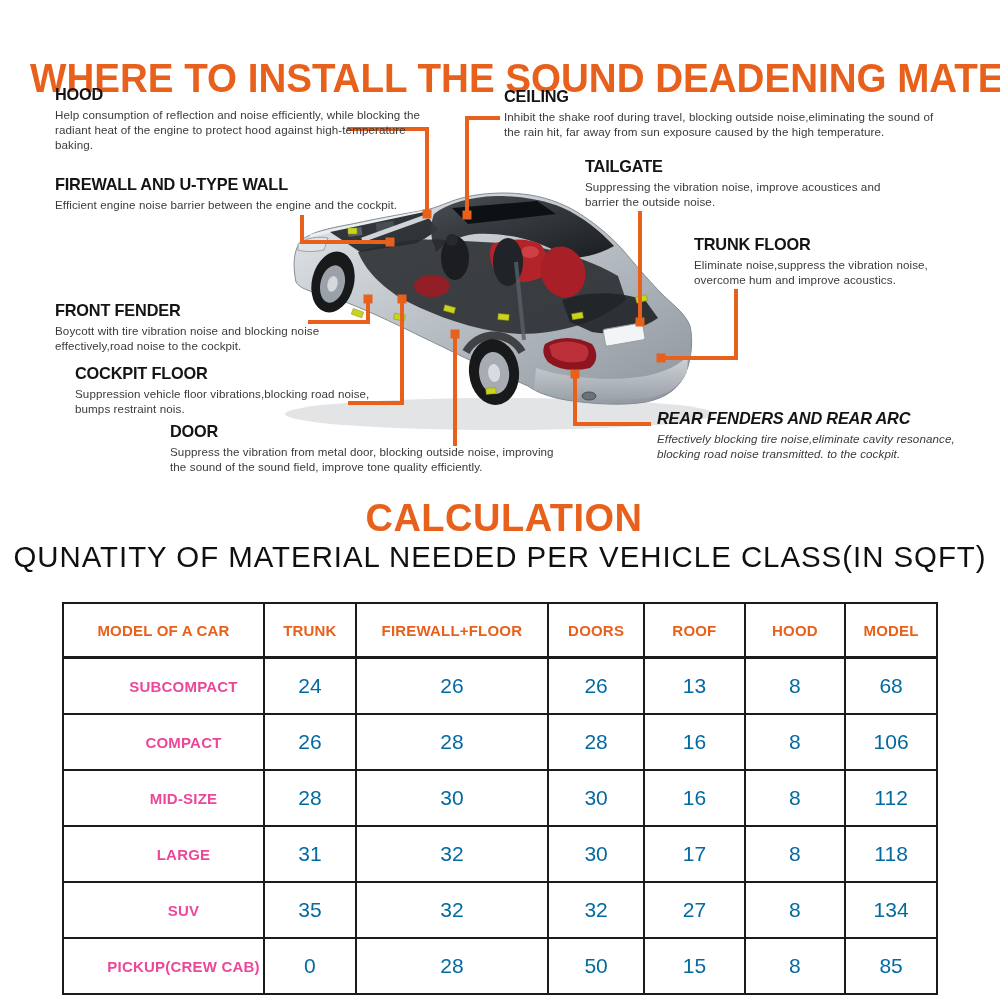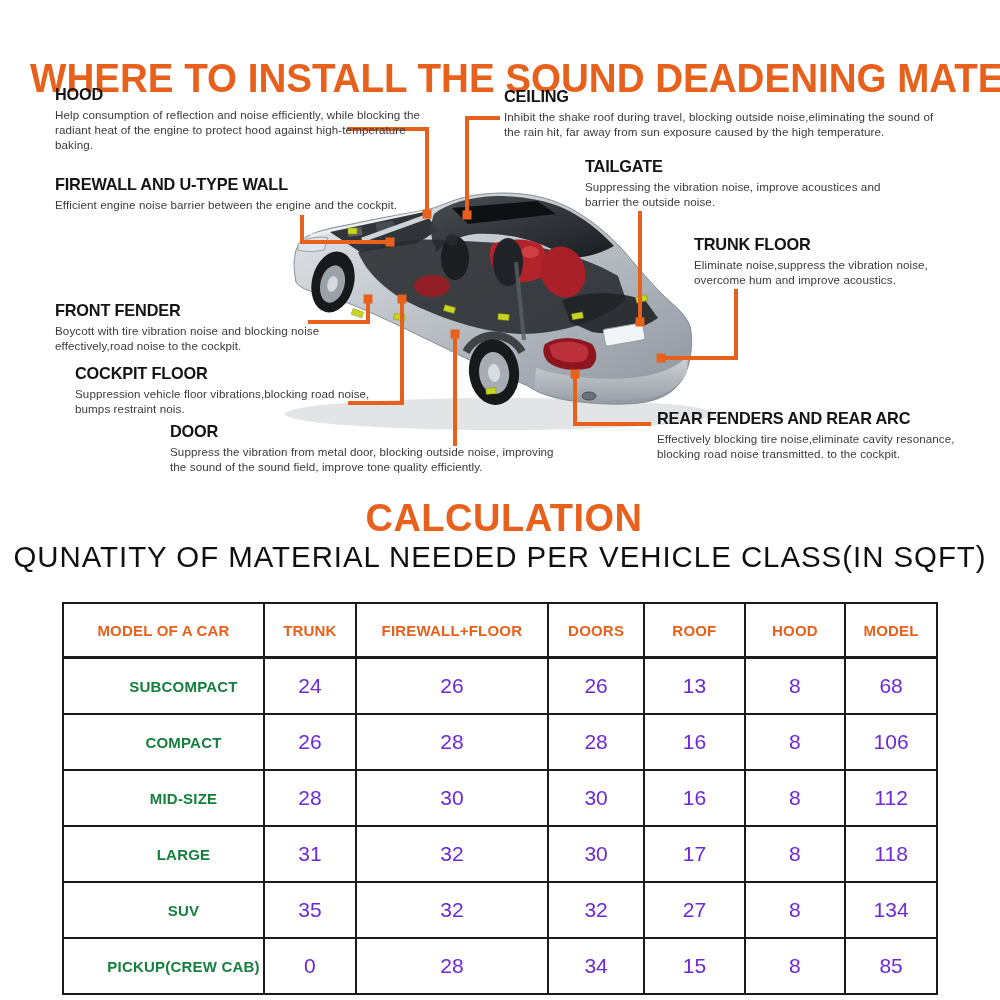--- a/index.html
+++ b/index.html
@@ -25,21 +25,21 @@
     font-weight:500;letter-spacing:.1px;
   }
   .pos-hood{left:55px;top:85px;width:372px;}
   .pos-firewall{left:55px;top:175px;width:372px;}
   .pos-front-fender{left:55px;top:285px;width:288px;margin-top:16px;}
   .pos-cockpit-floor{left:75px;top:364px;width:312px;}
   .pos-door{left:170px;top:422px;width:386px;}
   .pos-ceiling{left:504px;top:87px;width:438px;}
   .pos-tailgate{left:585px;top:157px;width:310px;}
   .pos-trunk-floor{left:694px;top:235px;width:252px;}
-  .pos-rear-fenders{left:657px;top:409px;width:322px;}
+  .pos-rear-fenders{left:657px;top:409px;width:322px;font-style:italic;}
   
   .diagram-svg{position:absolute;left:0;top:80px;width:1000px;height:420px;z-index:10;}
   
   .calc-title{
     position:absolute;top:497px;left:4px;width:1000px;text-align:center;
     font-size:38px;font-weight:800;color:#e8611c;letter-spacing:.5px;
   }
   .calc-subtitle{
     position:absolute;top:540px;left:0;width:1000px;text-align:center;
     font-size:30px;font-weight:400;color:#101010;letter-spacing:1px;
@@ -50,22 +50,22 @@
     position:absolute;left:62px;top:602px;width:876px;
     border-collapse:collapse;table-layout:fixed;z-index:20;
   }
   .qty-table th,.qty-table td{
     border:2px solid #1b1b1b;text-align:center;vertical-align:middle;
     background:#ffffff;
   }
   .qty-table th{
     height:50px;font-size:15px;font-weight:800;color:#e8611c;letter-spacing:.2px;
   }
-  .qty-table td{height:52px;font-size:21px;font-weight:400;color:#6d28d9;}
-  .qty-table td.model{font-size:15px;font-weight:800;color:#15803d;letter-spacing:.2px;padding-left:41px;}
+  .qty-table td{height:52px;font-size:21px;font-weight:400;color:#0369a1;}
+  .qty-table td.model{font-size:15px;font-weight:800;color:#ec4899;letter-spacing:.2px;padding-left:41px;}
   .qty-table tr.head th{border-bottom:3px solid #1b1b1b;}
   .col-model{width:23%;}.col-trunk{width:10.5%;}.col-fire{width:22%;}
   .col-doors{width:11%;}.col-roof{width:11.5%;}.col-hood{width:11.5%;}.col-total{width:10.5%;}
 </style>
 </head>
 <body>
 
 <h1 class="main-title">WHERE TO INSTALL THE SOUND DEADENING MATERIAL</h1>
 
 <svg class="diagram-svg" viewBox="0 80 1000 420" aria-hidden="true">
@@ -270,19 +270,19 @@
     <td>32</td>
     <td>32</td>
     <td>27</td>
     <td>8</td>
     <td>134</td>
   </tr>
   <tr>
     <td class="model">PICKUP(CREW CAB)</td>
     <td>0</td>
     <td>28</td>
-    <td>34</td>
+    <td>50</td>
     <td>15</td>
     <td>8</td>
     <td>85</td>
   </tr>
   </tbody>
 </table>
 
 </body></html>

